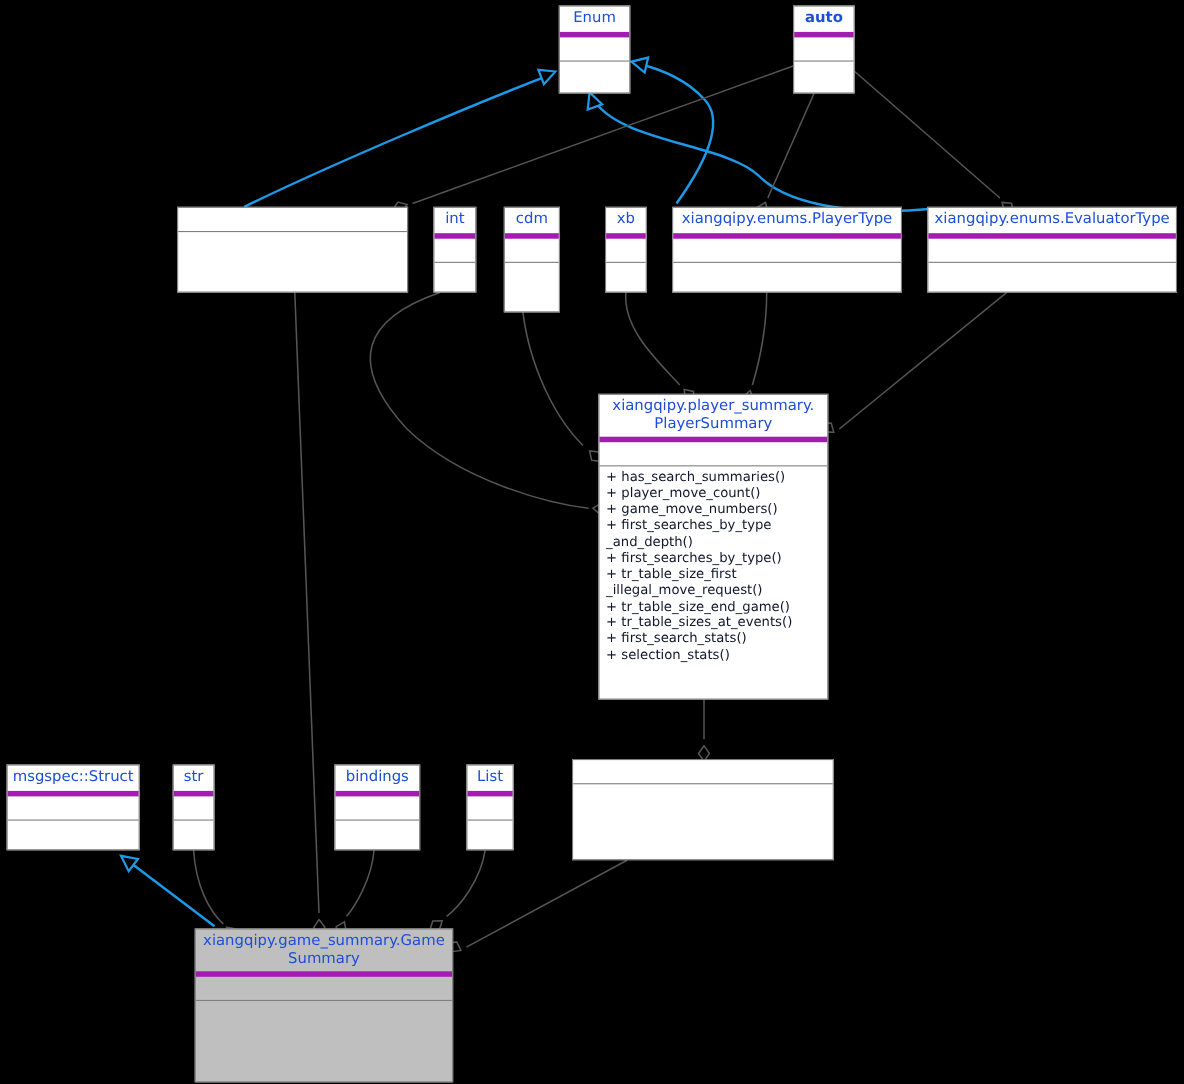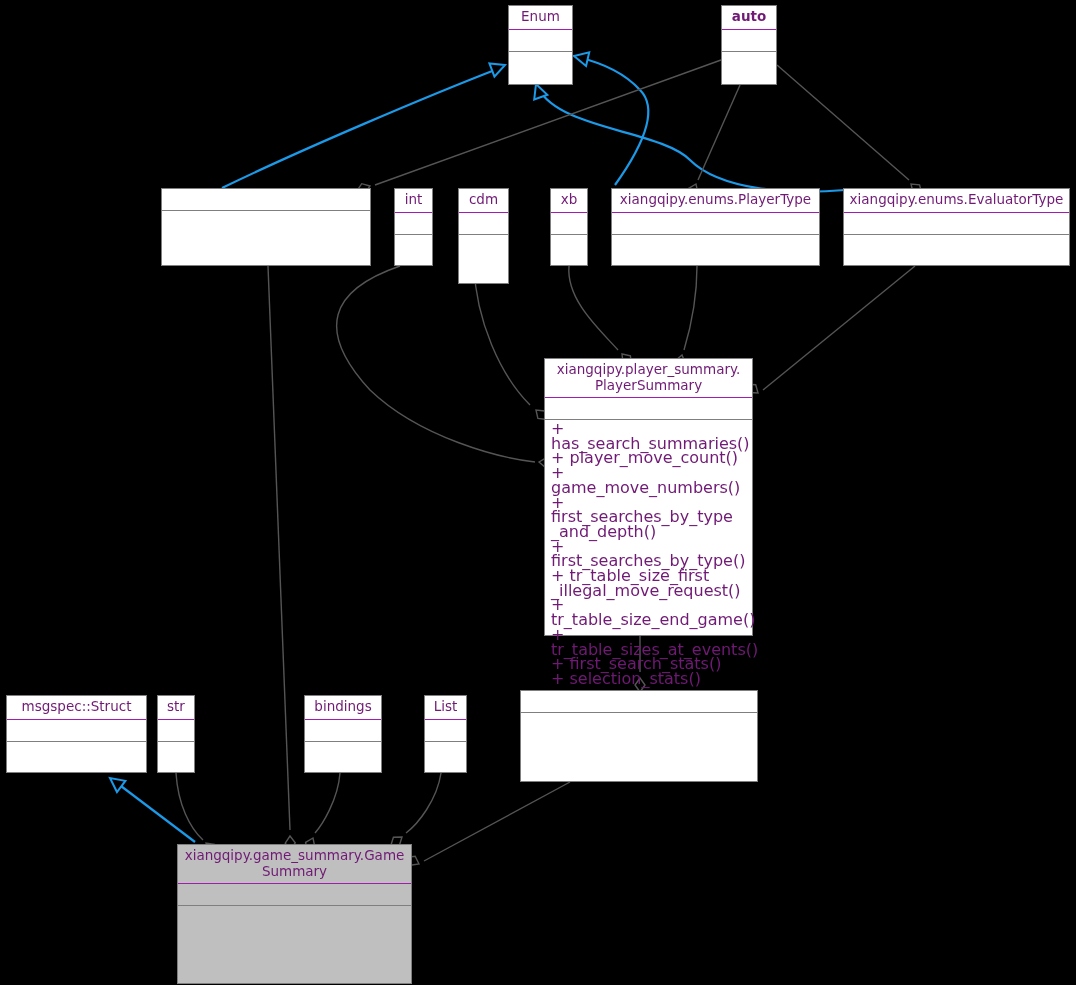--- a/index.html
+++ b/index.html
@@ -33,43 +33,43 @@
     display: flex;
     flex-direction: column;
     z-index: 5;
   }
   .uml-node.highlight {
     background: #bfbfbf;
   }
   .node-title {
     box-sizing: border-box;
     text-align: center;
-    color: #701a75;
+    color: #1d4ed8;
     font-size: 13.5px;
     line-height: 15.5px;
     padding: 3px 4px 4px 4px;
-    border-bottom: 1px solid #a21caf;
+    border-bottom: 5px solid #a21caf;
     white-space: pre-line;
   }
   .node-attrs {
     box-sizing: border-box;
     border-bottom: 1px solid #7f7f7f;
     min-height: 22px;
     padding: 2px 6px;
     color: #000000;
     font-size: 13.5px;
     line-height: 15px;
   }
   .node-methods {
     box-sizing: border-box;
     flex: 1 1 auto;
     min-height: 22px;
     padding: 2px 6px 3px 6px;
-    color: #701a75;
-    font-size: 16px;
+    color: #0f172a;
+    font-size: 12px;
     line-height: 14.7px;
     white-space: pre-line;
   }
   .node-methods.empty, .node-attrs.empty {
     padding: 0;
   }
 </style>
 </head>
 <body>
 
@@ -200,21 +200,21 @@
 + first_searches_by_type
 _and_depth()
 + first_searches_by_type()
 + tr_table_size_first
 _illegal_move_request()
 + tr_table_size_end_game()
 + tr_table_sizes_at_events()
 + first_search_stats()
 + selection_stats()</div>
       </div>
-      <div class="uml-node" style="left: 6px; top: 695px; width: 141px; height: 78px;">
+      <div class="uml-node" style="left: 6px; top: 695px; width: 121px; height: 78px;">
         <div class="node-title">msgspec::Struct</div>
         <div class="node-attrs empty"></div>
         <div class="node-methods empty"></div>
       </div>
       <div class="uml-node" style="left: 157px; top: 695px; width: 38px; height: 78px;">
         <div class="node-title">str</div>
         <div class="node-attrs empty"></div>
         <div class="node-methods empty"></div>
       </div>
       <div class="uml-node" style="left: 304px; top: 695px; width: 78px; height: 78px;">

